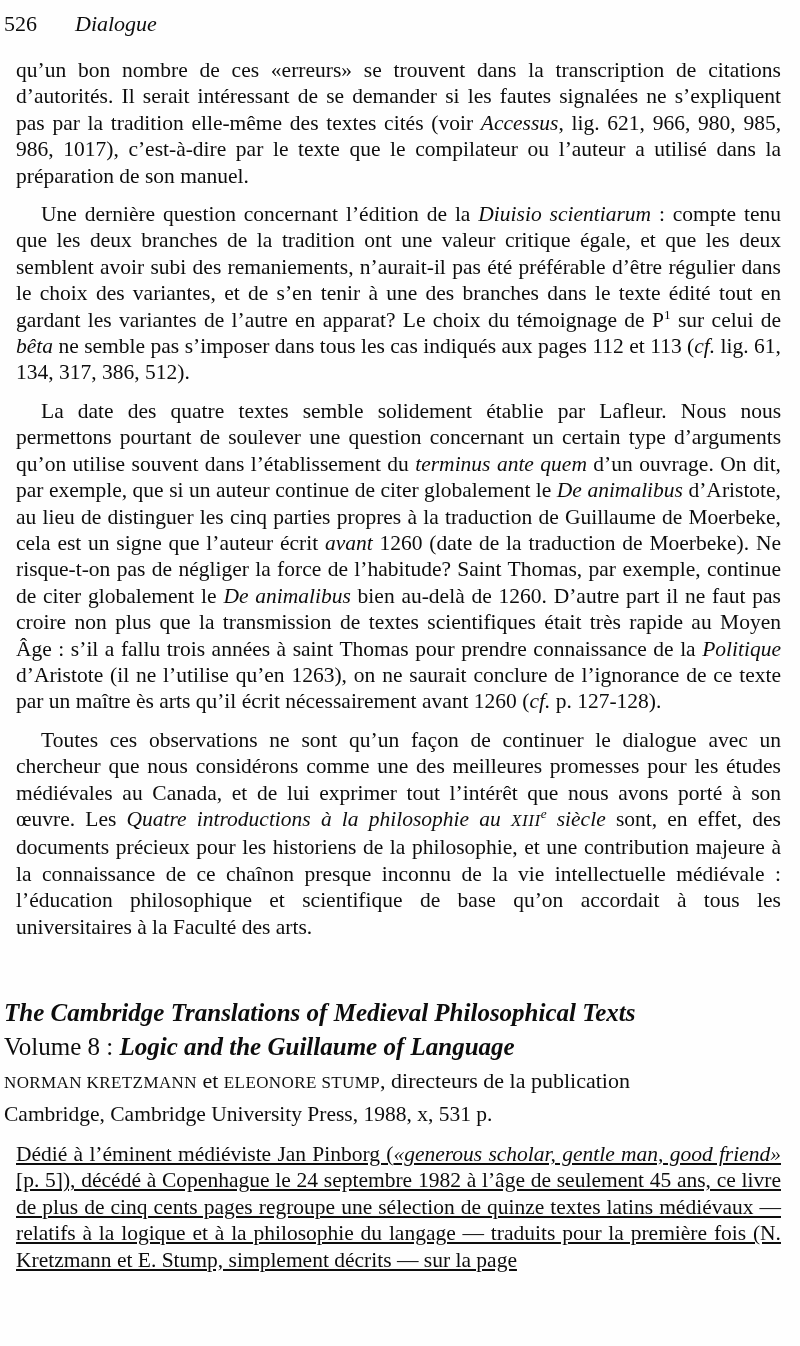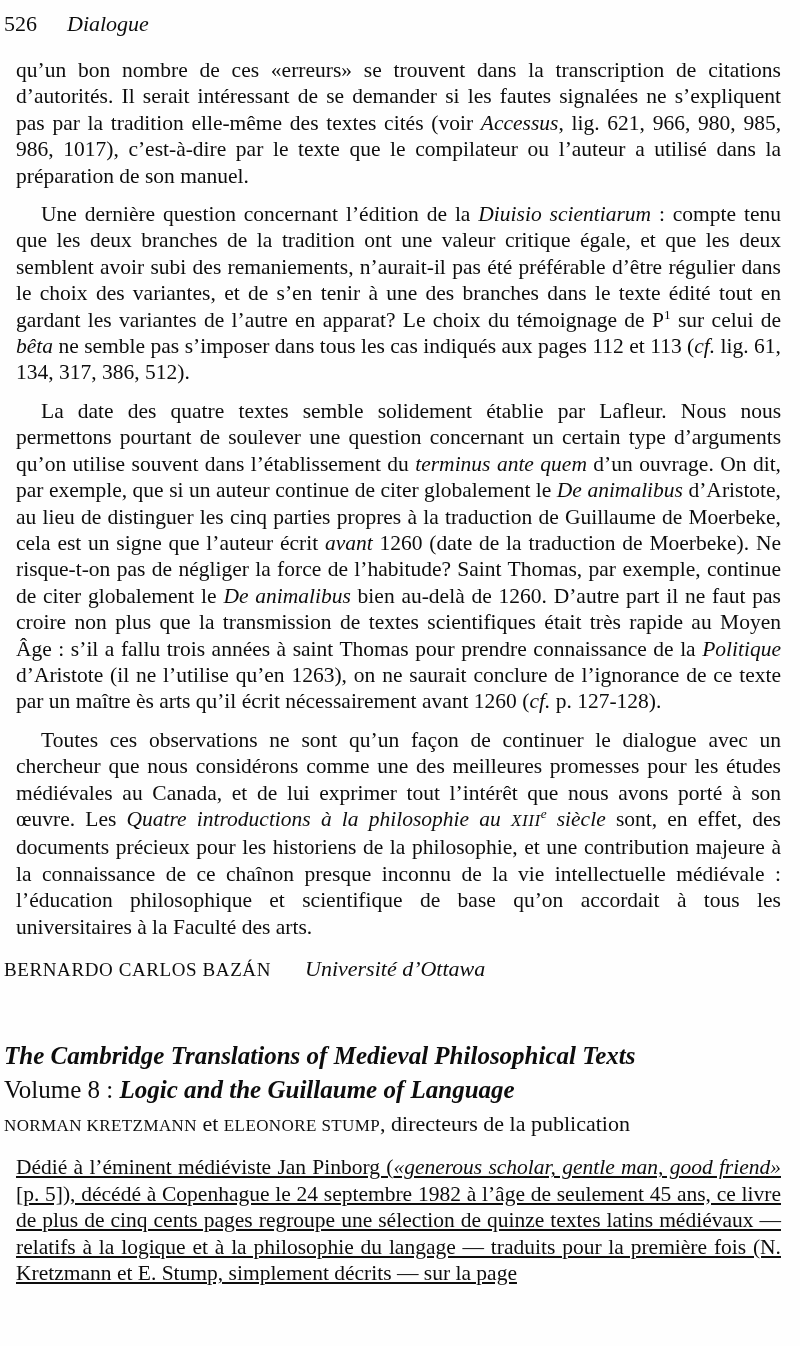--- a/index.html
+++ b/index.html
@@ -17,21 +17,21 @@
   }
   .running-head {
     font-size: 22px;
     line-height: 28px;
     margin-bottom: 19px;
     display: flex;
     align-items: baseline;
     gap: 30px;
   }
   .running-head .pgnum { font-style: normal; }
-  .running-head .jtitle { font-style: italic; }
+  .running-head .jtitle { font-style: italic; margin-left: 8px; }
   .it  { font-style: italic; }
   .bi  { font-style: italic; font-weight: 700; }
   .sup { font-size: 0.62em; vertical-align: super; line-height: 0; }
   .scx { font-size: 0.8em; letter-spacing: 0.5px; }
   .caps { font-size: 0.9em; letter-spacing: 0.4px; }
   p.body-para { margin: 12px; text-align: justify; }
   p.indent { text-indent: 25px; }
   .signature {
     margin-top: 16px;
     display: flex;
@@ -68,27 +68,24 @@
     <span class="jtitle">Dialogue</span>
   </div>
 
   <main>
 
     <p class="body-para"><span>qu’un bon nombre de ces «erreurs» se trouvent dans la transcription de citations d’autorités. Il serait intéressant de se demander si les fautes signalées ne s’expliquent pas par la tradition elle-même des textes cités (voir </span><span class="it">Accessus</span><span>, lig. 621, 966, 980, 985, 986, 1017), c’est-à-dire par le texte que le compilateur ou l’auteur a utilisé dans la préparation de son manuel.</span></p>
     <p class="body-para indent"><span>Une dernière question concernant l’édition de la </span><span class="it">Diuisio scientiarum</span><span> : compte tenu que les deux branches de la tradition ont une valeur critique égale, et que les deux semblent avoir subi des remaniements, n’aurait-il pas été préférable d’être régulier dans le choix des variantes, et de s’en tenir à une des branches dans le texte édité tout en gardant les variantes de l’autre en apparat? Le choix du témoignage de P</span><span class="sup">1</span><span> sur celui de </span><span class="it">bêta</span><span> ne semble pas s’imposer dans tous les cas indiqués aux pages 112 et 113 (</span><span class="it">cf.</span><span> lig. 61, 134, 317, 386, 512).</span></p>
     <p class="body-para indent"><span>La date des quatre textes semble solidement établie par Lafleur. Nous nous permettons pourtant de soulever une question concernant un certain type d’arguments qu’on utilise souvent dans l’établissement du </span><span class="it">terminus ante quem</span><span> d’un ouvrage. On dit, par exemple, que si un auteur continue de citer globalement le </span><span class="it">De animalibus</span><span> d’Aristote, au lieu de distinguer les cinq parties propres à la traduction de Guillaume de Moerbeke, cela est un signe que l’auteur écrit </span><span class="it">avant</span><span> 1260 (date de la traduction de Moerbeke). Ne risque-t-on pas de négliger la force de l’habitude? Saint Thomas, par exemple, continue de citer globalement le </span><span class="it">De animalibus</span><span> bien au-delà de 1260. D’autre part il ne faut pas croire non plus que la transmission de textes scientifiques était très rapide au Moyen Âge : s’il a fallu trois années à saint Thomas pour prendre connaissance de la </span><span class="it">Politique</span><span> d’Aristote (il ne l’utilise qu’en 1263), on ne saurait conclure de l’ignorance de ce texte par un maître ès arts qu’il écrit nécessairement avant 1260 (</span><span class="it">cf.</span><span> p. 127-128).</span></p>
     <p class="body-para indent"><span>Toutes ces observations ne sont qu’un façon de continuer le dialogue avec un chercheur que nous considérons comme une des meilleures promesses pour les études médiévales au Canada, et de lui exprimer tout l’intérêt que nous avons porté à son œuvre. Les </span><span class="it">Quatre introductions à la philosophie au </span><span class="it scx">XIII</span><span class="sup it">e</span><span class="it"> siècle</span><span> sont, en effet, des documents précieux pour les historiens de la philosophie, et une contribution majeure à la connaissance de ce chaînon presque inconnu de la vie intellectuelle médiévale : l’éducation philosophique et scientifique de base qu’on accordait à tous les universitaires à la Faculté des arts.</span></p>
 
-    <div class="signature">
-      <span class="name">BERNARDO CARLOS BAZÁN</span>
-      <span class="affil">Université d’Ottawa</span>
-    </div>
 
     <section class="review-heading">
       <p class="title-line"><span class="bi">The Cambridge Translations of Medieval Philosophical Texts</span></p>
       <p class="title-line"><span>Volume 8 : </span><span class="bi">Logic and the Guillaume of Language</span></p>
       <p class="editors"><span class="caps">NORMAN KRETZMANN</span><span> et </span><span class="caps">ELEONORE STUMP</span><span>, directeurs de la publication</span></p>
+      <p class="imprint">Cambridge, Cambridge University Press, 1988, x, 531 p.</p>
     </section>
 
     <p class="body-para opening"><span>Dédié à l’éminent médiéviste Jan Pinborg (</span><span class="it">«generous scholar, gentle man, good friend»</span><span> [p. 5]), décédé à Copenhague le 24 septembre 1982 à l’âge de seulement 45 ans, ce livre de plus de cinq cents pages regroupe une sélection de quinze textes latins médiévaux — relatifs à la logique et à la philosophie du langage — traduits pour la première fois (N. Kretzmann et E. Stump, simplement décrits — sur la page</span></p>
 
   </main>
 </div>
 
 </body></html>

